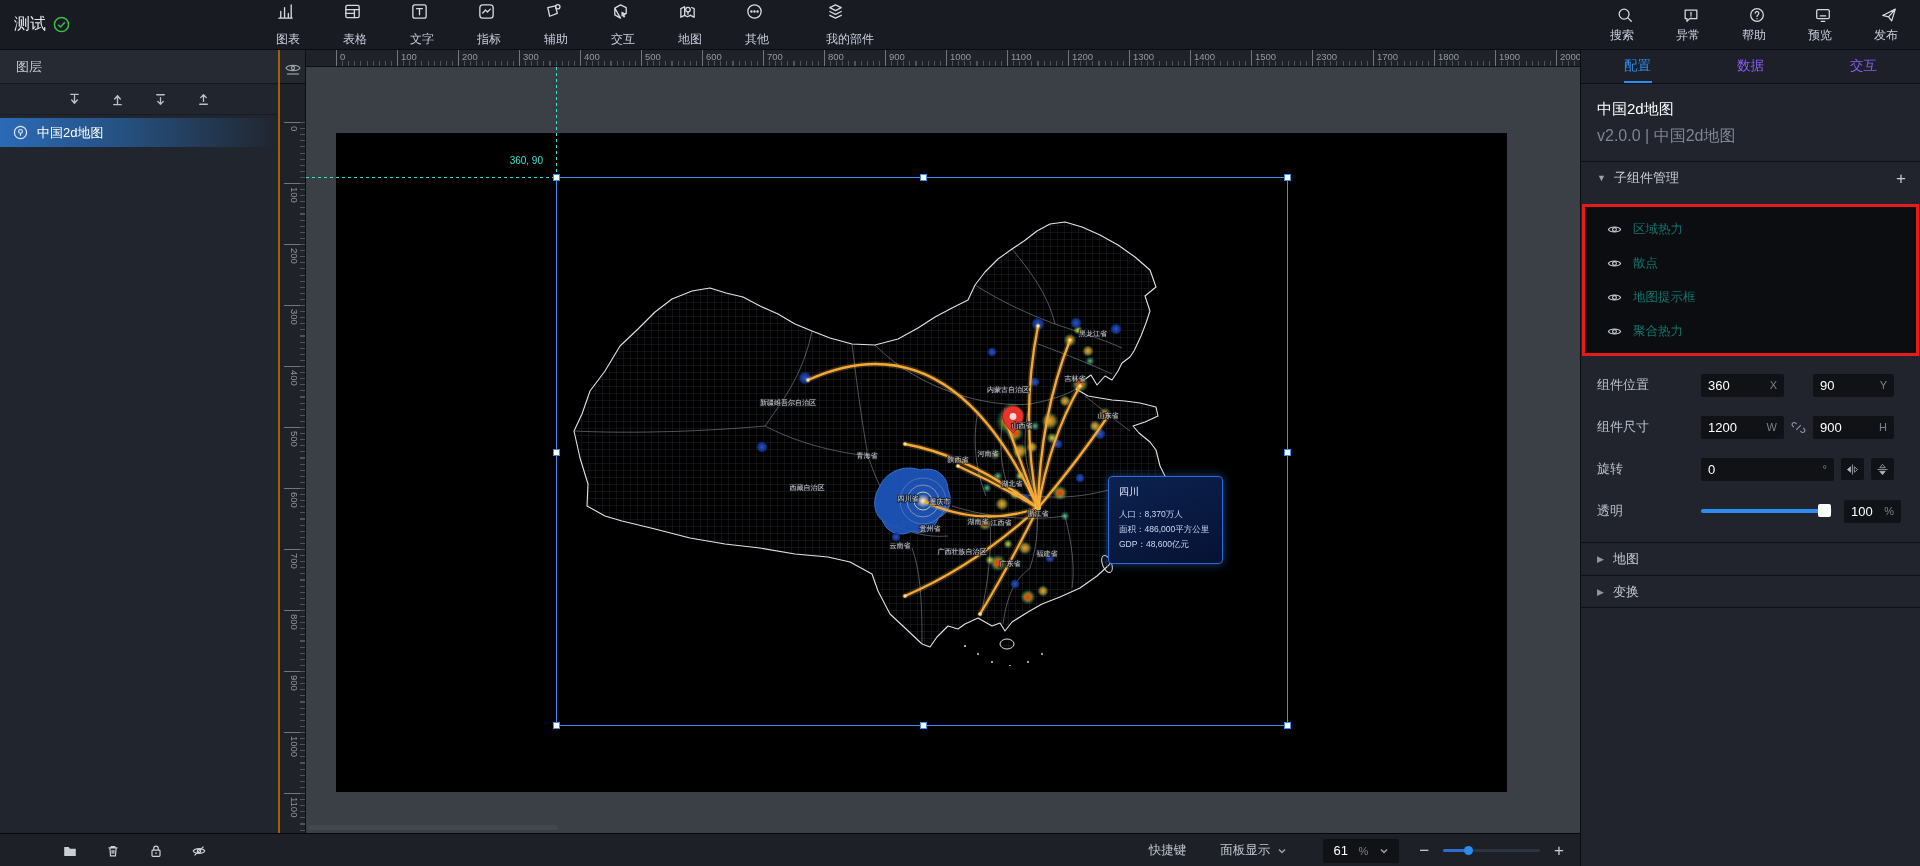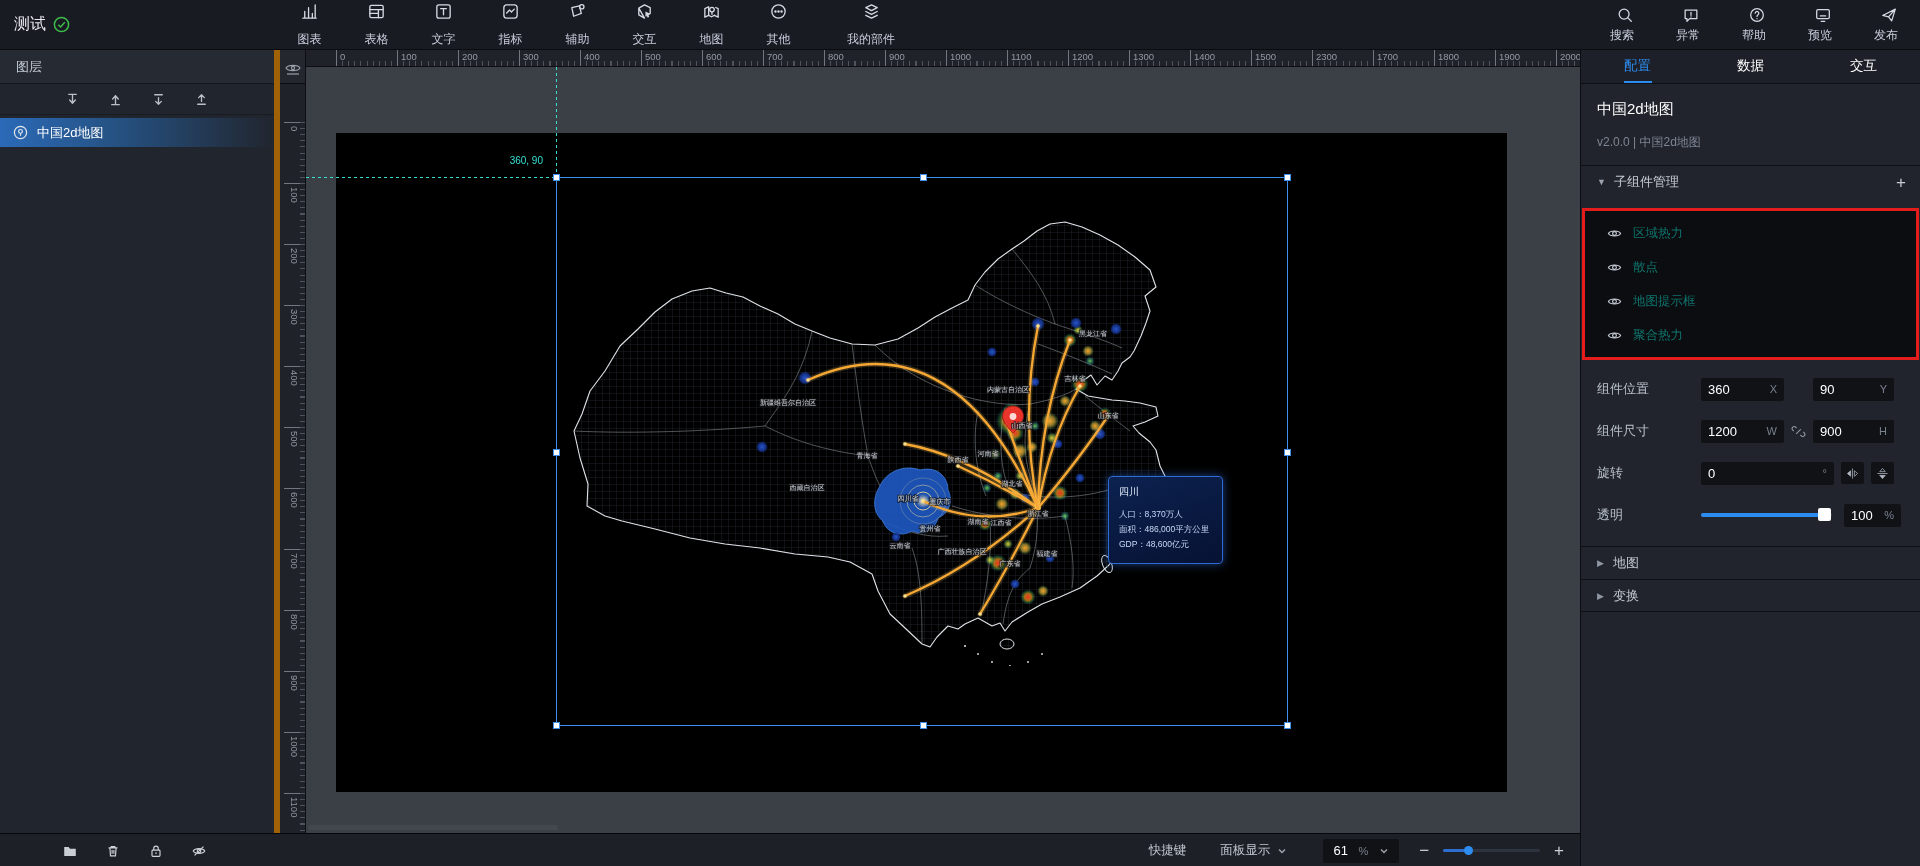--- a/index.html
+++ b/index.html
@@ -6,31 +6,31 @@
   html,body { background:#101216; }
   body { font-family:"Liberation Sans","DejaVu Sans",sans-serif; }
   #app { position:relative; width:1920px; height:866px; overflow:hidden; background:#3b4046; }
 
   
   .header { position:absolute; left:0; top:0; width:1920px; height:50px; background:#181b22; border-bottom:1px solid #0a0c0f; z-index:30; display:flex; align-items:center; }
   .brand { display:flex; align-items:center; gap:7px; padding-left:14px; width:270px; }
   .brand-name { color:#e8eaee; font-size:16px; }
   .check-badge { width:17px; height:17px; }
   .tool-strip { display:flex; align-items:center; gap:0; margin-left:6px; }
-  .tool-item { width:67px; display:flex; flex-direction:column; align-items:center; gap:10px; cursor:pointer; }
+  .tool-item { width:67px; display:flex; flex-direction:column; align-items:flex-start; gap:10px; cursor:pointer; }
   .tool-item.wide { width:90px; margin-left:14px; }
   .tool-item svg { width:19px; height:19px; stroke:#d5dae2; fill:none; stroke-width:1.4; stroke-linecap:round; stroke-linejoin:round; }
   .tool-item .t-label { font-size:12px; color:#c9cedd; }
   .action-strip { position:absolute; right:22px; top:0; height:50px; display:flex; align-items:center; gap:14px; }
   .action-item { width:52px; display:flex; flex-direction:column; align-items:flex-end; gap:3px; cursor:pointer; }
   .action-item svg { width:18px; height:18px; stroke:#d5dae2; fill:none; stroke-width:1.4; stroke-linecap:round; stroke-linejoin:round; }
   .action-item .t-label { font-size:12px; color:#c9cedd; }
 
   
-  .sidebar { position:absolute; left:0; top:50px; width:280px; height:783px; background:#21252e; border-right:6px solid #a16207; z-index:20; }
+  .sidebar { position:absolute; left:0; top:50px; width:280px; height:783px; background:#21252e; border-right:2px solid #a16207; z-index:20; }
   .sidebar-header { height:34px; line-height:34px; padding-left:16px; font-size:13px; color:#c6ccd6; background:#262a33; border-bottom:1px solid #15181e; }
   .layer-tools { height:31px; display:flex; align-items:center; justify-content:center; gap:26px; border-bottom:1px solid #181b21; }
   .layer-tools svg { width:17px; height:17px; stroke:#b9c0ca; fill:none; stroke-width:1.4; stroke-linecap:round; stroke-linejoin:round; cursor:pointer; }
   .layer-item { height:29px; margin-top:3px; display:flex; align-items:center; gap:9px; padding-left:13px; cursor:pointer; }
   .layer-item.selected { background:linear-gradient(90deg,#2b6ab8 0%,#25507f 45%,rgba(33,37,46,0) 100%); }
   .layer-item svg { width:15px; height:15px; stroke:#e2e7ec; fill:none; stroke-width:1.3; }
   .layer-item .l-label { font-size:13px; color:#ffffff; }
 
   
   .corner-box { position:absolute; left:280px; top:50px; width:26px; height:34px; background:#24272e; z-index:15; border-right:1px solid #0c0e11; border-bottom:1px solid #0c0e11; }
@@ -65,25 +65,25 @@
   .fly-glow { stroke:#ffcf5e; stroke-width:5.5; opacity:.2; fill:none; stroke-linecap:round; }
   .fly-end { fill:#ffe08a; }
   .tooltip { position:absolute; left:772px; top:343px; width:115px; height:88px; border:1px solid #2e6bd4; border-radius:4px;
      background:linear-gradient(160deg,#0c2250,#071233); box-shadow:0 0 10px rgba(46,107,212,.6); padding:8px 10px; z-index:5; }
   .tooltip .tt-title { font-size:10px; color:#e8f0ff; margin-bottom:8px; }
   .tooltip .tt-row { font-size:8.5px; color:#c9d9f8; line-height:15px; white-space:nowrap; }
 
   
   .inspector { position:absolute; right:0; top:50px; width:340px; height:816px; background:#21242c; border-left:1px solid #0b0d10; z-index:30; }
   .tabs { display:flex; height:34px; background:#1d2028; border-bottom:1px solid #0d0f13; }
-  .tab { flex:1; text-align:center; line-height:32px; font-size:13.5px; color:#ffffff; cursor:pointer; position:relative; }
+  .tab { flex:1; text-align:center; line-height:32px; font-size:13.5px; color:#8b5cf6; cursor:pointer; position:relative; }
   .tab.active { color:#2d8cf0; }
   .tab.active::after { content:""; position:absolute; left:50%; bottom:0; transform:translateX(-50%); width:28px; height:2px; background:#2d8cf0; }
   .comp-title { padding:16px 16px 0 16px; font-size:15px; color:#ffffff; }
-  .comp-version { padding:7px 16px 0 16px; font-size:12px; color:#7d8594;margin-top:8px; }
+  .comp-version { padding:7px 16px 0 16px; font-size:16px; color:#7d8594; }
   .insp-divider { height:1px; background:#0e1014; margin-top:14px; }
   .group-header { height:32px; display:flex; align-items:center; padding:0 14px 0 16px; }
   .group-header .caret { color:#9aa2b0; font-size:9px; margin-right:8px; }
   .group-header .g-label { font-size:13px; color:#c6ccd6; flex:1; }
   .group-header .plus { color:#c6ccd6; font-size:17px; cursor:pointer; line-height:17px; }
   .subcomp-box { margin:10px 1px 0 1px; border:3px solid #e51c1c; background:#0b0d11; padding:5px 0; }
   .subcomp-row { height:34px; display:flex; align-items:center; gap:11px; padding-left:22px; cursor:pointer; }
   .subcomp-row svg { width:15px; height:15px; stroke:#c9cfd9; fill:none; stroke-width:1.2; }
   .subcomp-row .s-label { font-size:12.5px; color:#0f766e; }
   .props { padding-top:8px; }

